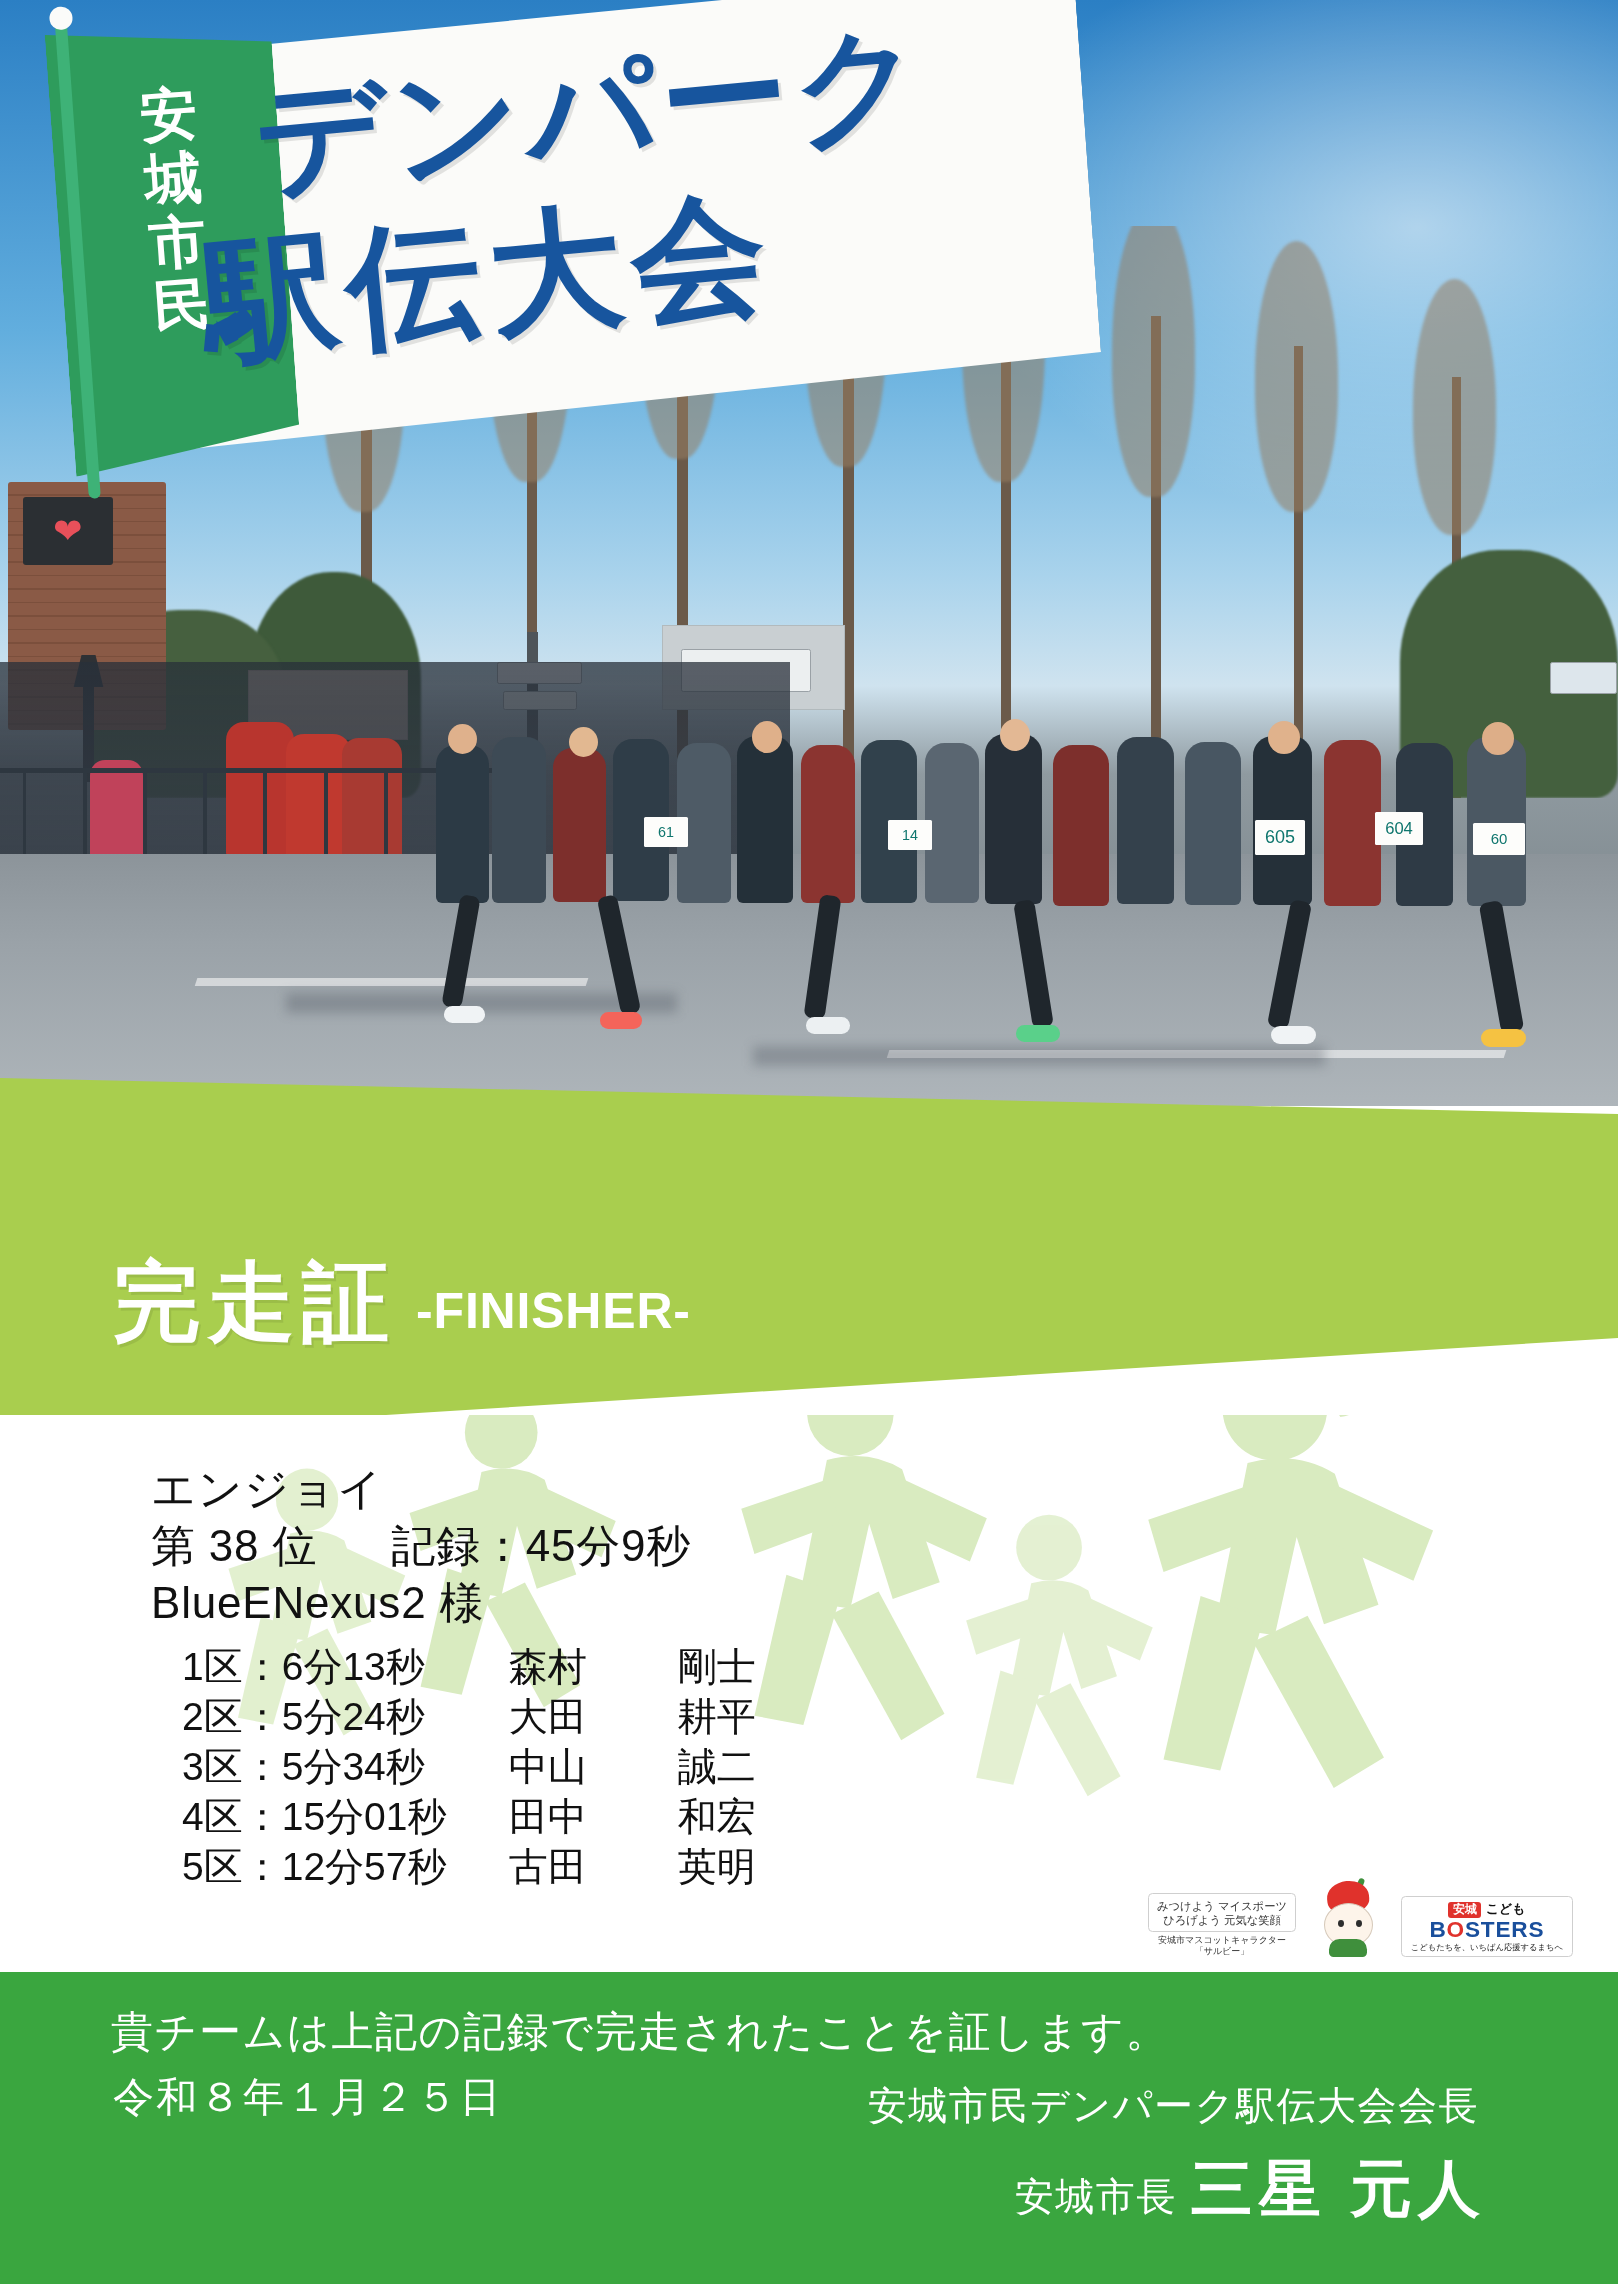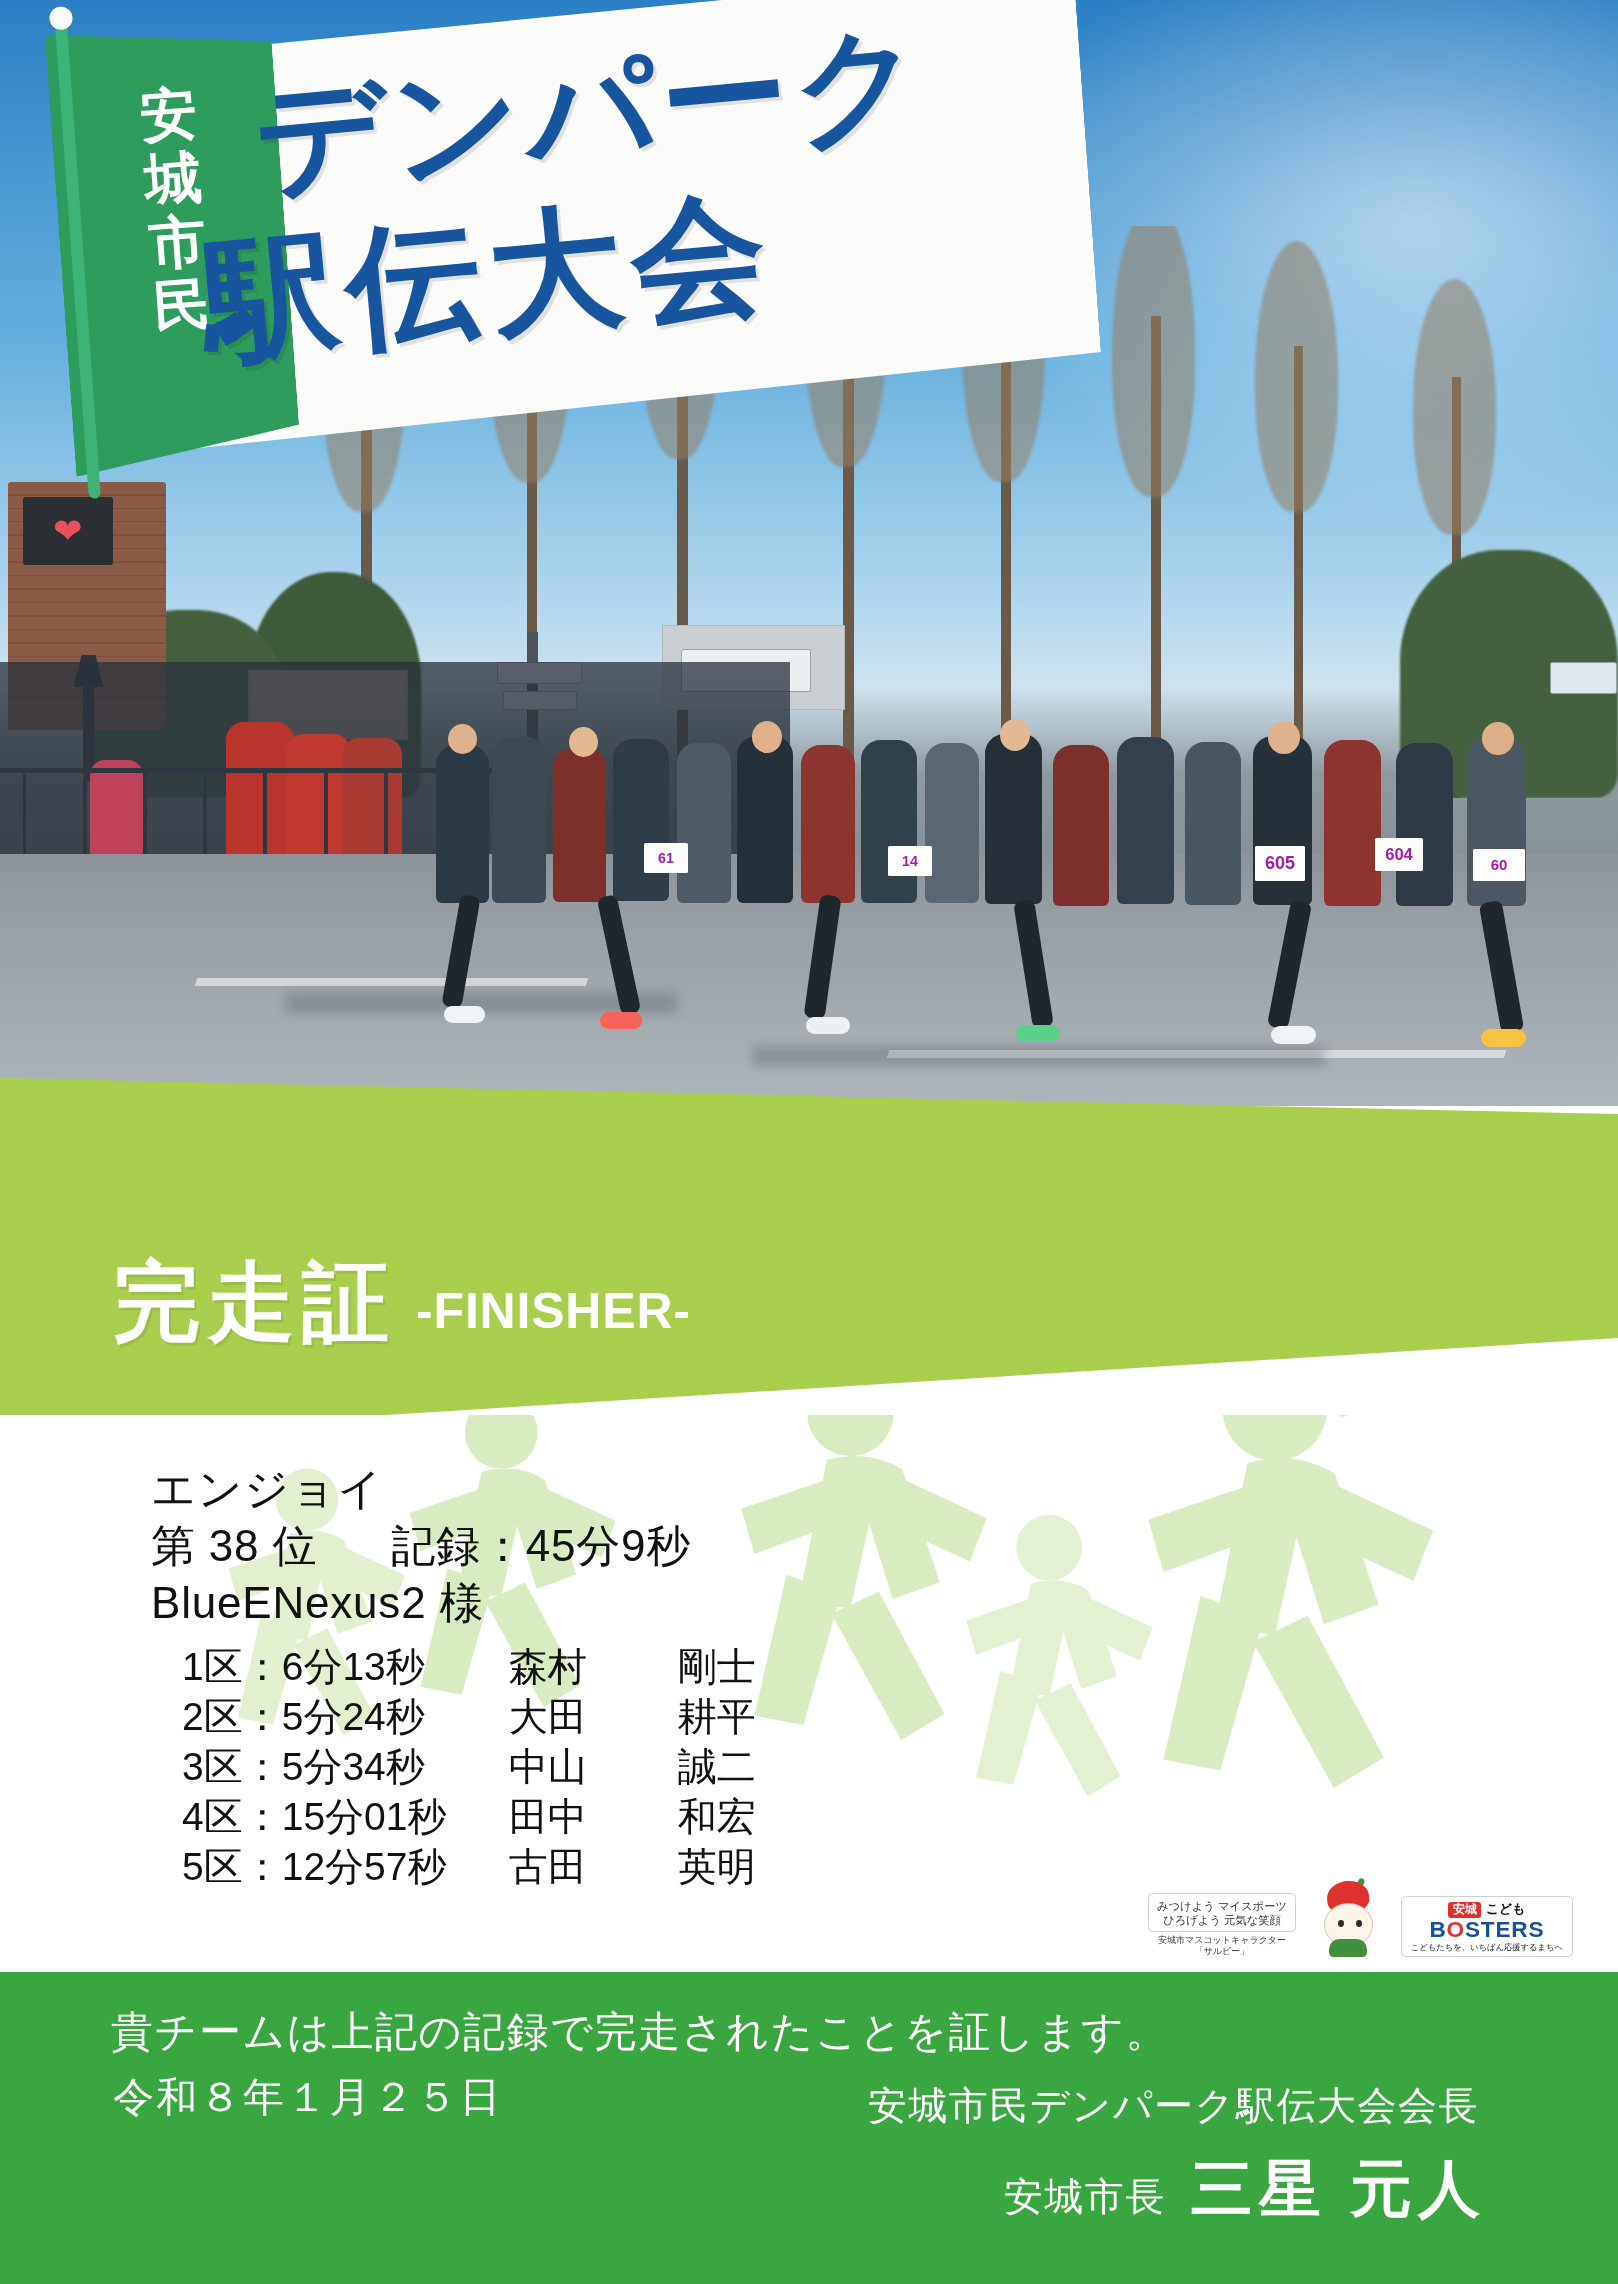--- a/index.html
+++ b/index.html
@@ -105,27 +105,26 @@
   }
   .shadowstrip {
     position: absolute;
     height: 19.6px;
     background: rgba(60,70,80,0.28);
     filter: blur(5.3px);
   }
   .bib {
     position: absolute;
     background: #fdfdfb;
-    color: #a21caf;
+    color: #0f766e;
     font-size: 9.8px;
-    font-weight: bold;
+    font-weight: normal;
     text-align: center;
     line-height: 19.6px;
     border-radius: 1.5px;
-    margin-top: 26px;
   }
   .brickwall {
     position: absolute;
     left: 7.5px; top: 482px;
     width: 158px; height: 248px;
     background: repeating-linear-gradient(to bottom, #8a5a46 0px, #8a5a46 12px, #7b4f3c 12px, #7b4f3c 13.5px);
     border-radius: 3px;
   }
   .heartsign {
     position: absolute;
@@ -467,21 +466,21 @@
     font-size: 39px;
     letter-spacing: 1.5px;
     line-height: 1.3;
   }
   .footer-mayor {
     position: absolute;
     right: 132px; top: 175px;
     display: flex;
     align-items: baseline;
     justify-content: flex-end;
-    gap: 25px;
+    gap: 14px;
   }
   .footer-mayor .role {
     font-size: 39px;
     letter-spacing: 1.5px;
   }
   .footer-mayor .name {
     font-size: 62px;
     font-weight: bold;
     letter-spacing: 6px;
   }

